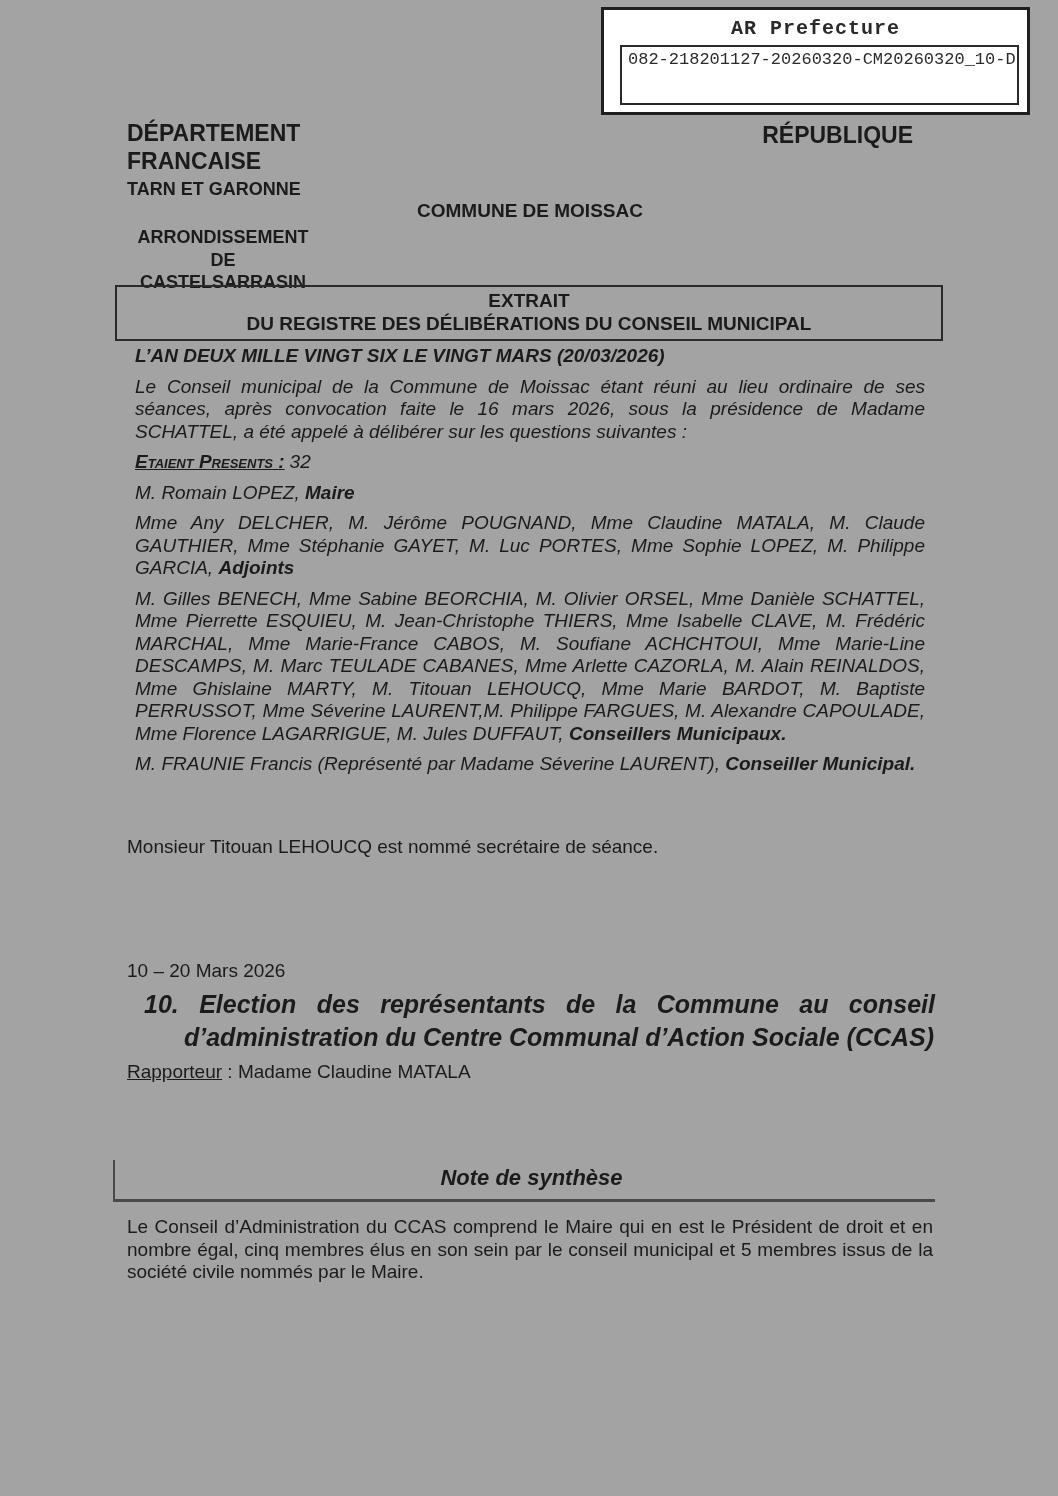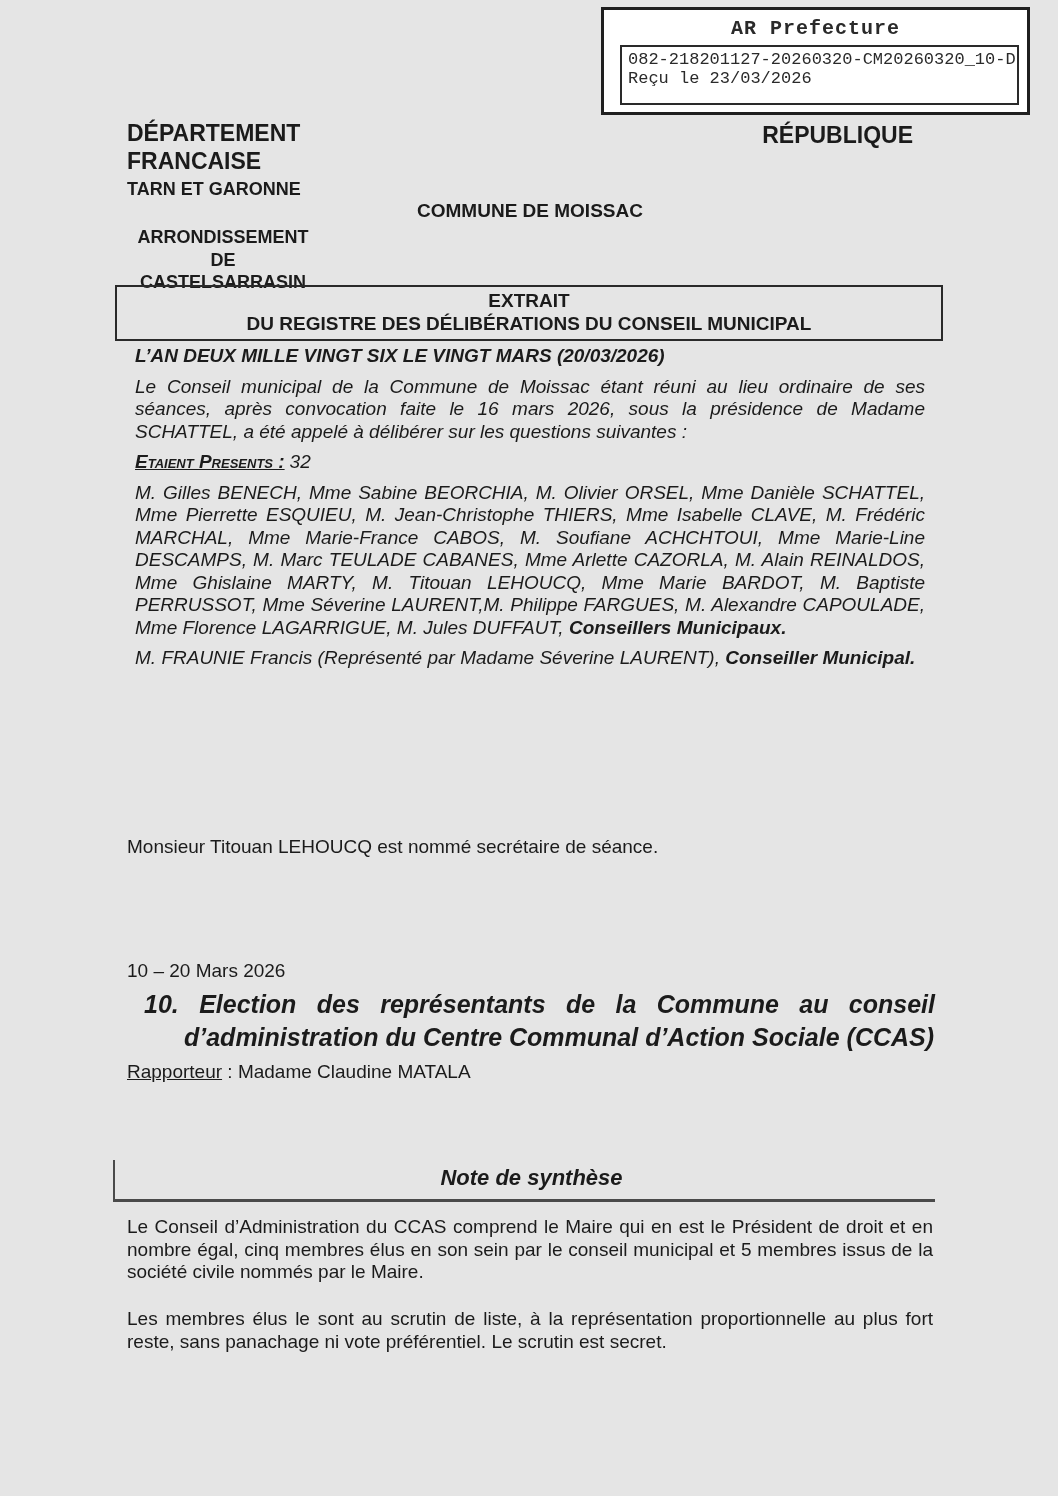--- a/index.html
+++ b/index.html
@@ -1,20 +1,20 @@
 <!DOCTYPE html>
 <html lang="fr"><head>
 <meta charset="utf-8">
 <style>
   html, body { margin: 0; padding: 0; background: #ffffff; }
   .page {
     position: relative;
     width: 1058px;
     height: 1496px;
-    background: #e5e5e5;
+    background: #a3a3a3;
     font-family: "Liberation Sans", sans-serif;
     color: #1b1b1b;
     overflow: hidden;
   }
   p { margin: 8px; font-style: italic; }
   .b { font-weight: bold; }
 
   
   .ar-stamp {
     position: absolute;
@@ -117,21 +117,20 @@
 </style>
 </head>
 <body>
 
 <div class="page">
 
   <div class="ar-stamp">
     <div class="ar-title">AR Prefecture</div>
     <div class="ar-inner">
       <div>082-218201127-20260320-CM20260320_10-DE</div>
-      <div>Reçu le 23/03/2026</div>
     </div>
   </div>
 
   <div class="dept-line1">DÉPARTEMENT</div>
   <div class="dept-line2">FRANCAISE</div>
   <div class="dept-line3">TARN ET GARONNE</div>
   <div class="republique">RÉPUBLIQUE</div>
   <div class="commune">COMMUNE DE MOISSAC</div>
   <div class="arrond">
     <div>ARRONDISSEMENT</div>
@@ -141,27 +140,28 @@
 
   <div class="extrait-box">
     <div>EXTRAIT</div>
     <div>DU REGISTRE DES DÉLIBÉRATIONS DU CONSEIL MUNICIPAL</div>
   </div>
 
   <div class="session-block">
     <p class="b">L’AN DEUX MILLE VINGT SIX LE VINGT MARS (20/03/2026)</p>
     <p class="js">Le Conseil municipal de la Commune de Moissac étant réuni au lieu ordinaire de ses séances, après convocation faite le 16 mars 2026, sous la présidence de Madame SCHATTEL, a été appelé à délibérer sur les questions suivantes :</p>
     <p><span class="sc-underline">Etaient Presents :</span><span class="count">32</span></p>
+    <p><span>M. Romain LOPEZ,</span> <span class="b">Maire</span></p>
+    <p class="js"><span>Mme Any DELCHER, M. Jérôme POUGNAND, Mme Claudine MATALA, M. Claude GAUTHIER, Mme Stéphanie GAYET, M. Luc PORTES, Mme Sophie LOPEZ, M. Philippe GARCIA,</span> <span class="b">Adjoints</span></p>
     <p class="js"><span>M. Gilles BENECH, Mme Sabine BEORCHIA, M. Olivier ORSEL, Mme Danièle SCHATTEL, Mme Pierrette ESQUIEU, M. Jean-Christophe THIERS, Mme Isabelle CLAVE, M. Frédéric MARCHAL, Mme Marie-France CABOS, M. Soufiane ACHCHTOUI, Mme Marie-Line DESCAMPS, M. Marc TEULADE CABANES, Mme Arlette CAZORLA, M. Alain REINALDOS, Mme Ghislaine MARTY, M. Titouan LEHOUCQ, Mme Marie BARDOT, M. Baptiste PERRUSSOT, Mme Séverine LAURENT,M. Philippe FARGUES, M. Alexandre CAPOULADE, Mme Florence LAGARRIGUE, M. Jules DUFFAUT,</span> <span class="b">Conseillers Municipaux.</span></p>
     <p><span>M. FRAUNIE Francis (Représenté par Madame Séverine LAURENT),</span> <span class="b">Conseiller Municipal.</span></p>
   </div>
 
   <div class="secretary-line">Monsieur Titouan LEHOUCQ est nommé secrétaire de séance.</div>
 
   <div class="ref-line">10 – 20 Mars 2026</div>
   <div class="delib-title"><span>10.</span> <span>Election des représentants de la Commune au conseil d’administration du Centre Communal d’Action Sociale (CCAS)</span></div>
   <div class="rapporteur-line"><span class="u">Rapporteur</span> <span>: Madame Claudine MATALA</span></div>
 
   <div class="note-heading">Note de synthèse</div>
   <div class="note-para1 js">Le Conseil d’Administration du CCAS comprend le Maire qui en est le Président de droit et en nombre égal, cinq membres élus en son sein par le conseil municipal et 5 membres issus de la société civile nommés par le Maire.</div>
-  <div class="note-para2 js">Les membres élus le sont au scrutin de liste, à la représentation proportionnelle au plus fort reste, sans panachage ni vote préférentiel. Le scrutin est secret.</div>
 
 </div>
 
 </body></html>

